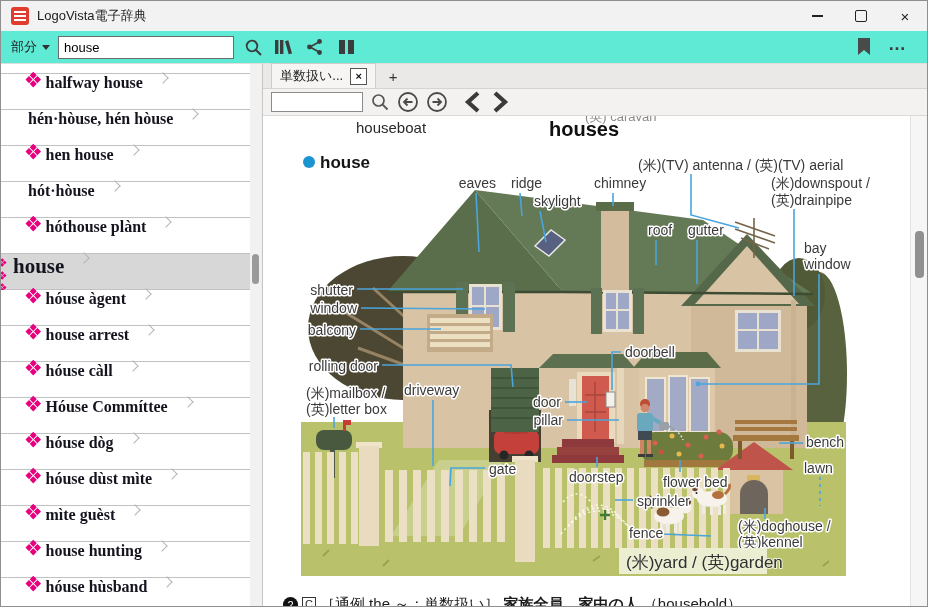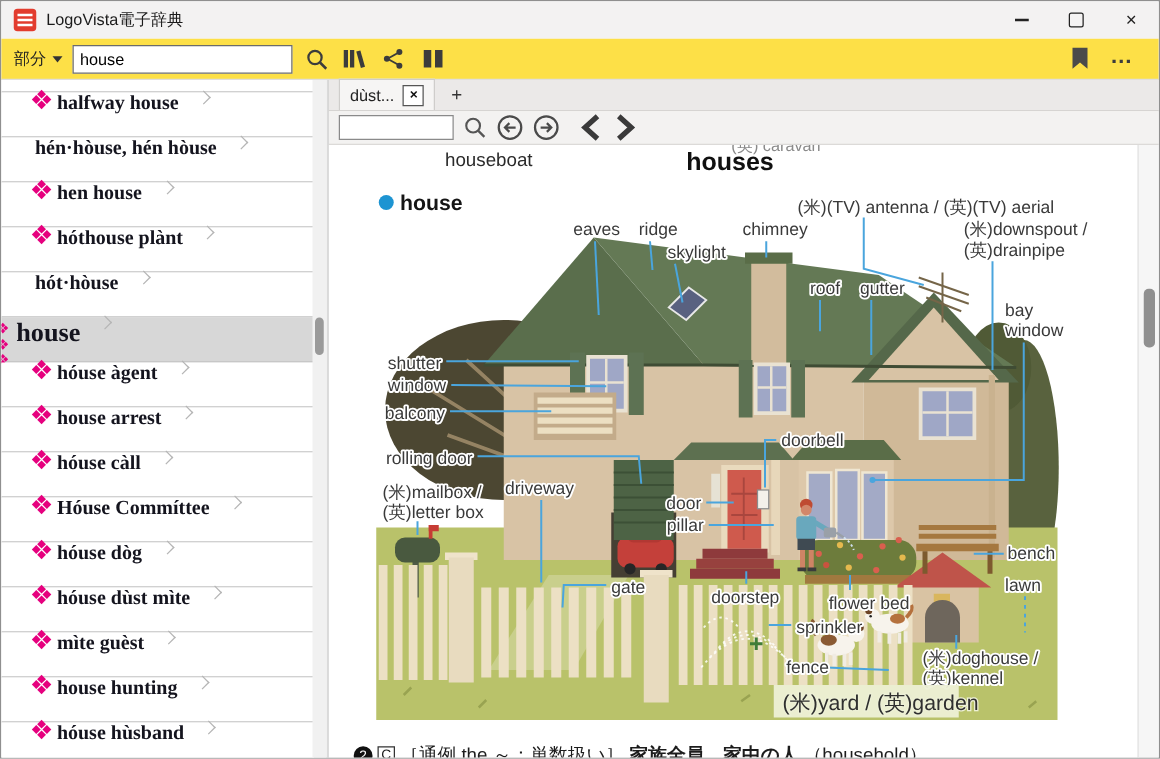--- a/index.html
+++ b/index.html
@@ -9,21 +9,21 @@
   .appicon{width:18px;height:18px;background:#e23c2e;border-radius:3px;margin:0 8px 0 10px;position:relative;}
   .appicon i{position:absolute;left:3px;right:3px;height:2px;background:#fff;}
   .appicon i:nth-child(1){top:4px}.appicon i:nth-child(2){top:8px}.appicon i:nth-child(3){top:12px}
   .apptitle{font-size:13px;color:#1b1b1b;}
   .winbtns{margin-left:auto;display:flex;height:100%;}
   .winbtn{width:44px;height:100%;display:flex;align-items:center;justify-content:center;color:#222;}
   .minbar{width:11px;height:1.4px;background:#222;}
   .maxbox{width:10px;height:10px;border:1.2px solid #222;border-radius:2px;}
   .closex{font-size:15px;line-height:1;}
   
-  .toolbar{position:absolute;left:0;top:30px;width:100%;height:33px;background:#fde047;border-bottom:1px solid #e0dedd;display:flex;align-items:center;box-sizing:border-box;padding:0 10px;}
+  .toolbar{position:absolute;left:0;top:30px;width:100%;height:33px;background:#5eead4;border-bottom:1px solid #e0dedd;display:flex;align-items:center;box-sizing:border-box;padding:0 10px;}
   .scope{display:flex;align-items:center;gap:5px;font-size:13px;color:#222;margin-right:8px;}
   .caret{width:0;height:0;border-left:4px solid transparent;border-right:4px solid transparent;border-top:5px solid #333;}
   .searchbox{width:176px;height:23px;border:1px solid #6b6b6b;font-size:13px;padding:0 5px;font-family:"Liberation Sans",sans-serif;box-sizing:border-box;background:#fff;}
   .tbico{width:24px;height:24px;display:flex;align-items:center;justify-content:center;margin-left:7px;}
   .tb-right{margin-left:auto;display:flex;align-items:center;}
   .more{font-size:18px;color:#3c3c3c;font-weight:bold;letter-spacing:1px;margin:0 10px 6px 12px;}
   
   .sidebar{position:absolute;left:0;top:63px;width:262px;height:544px;background:#efefef;border-right:1px solid #c6c6c6;box-sizing:border-box;overflow:hidden;}
   .rows{position:absolute;left:0;top:0;width:250px;}
   .row{height:35px;background:#fff;border-bottom:1px solid #c2c2c2;display:flex;align-items:flex-start;padding-left:27px;font-family:"Liberation Serif","DejaVu Serif",serif;font-weight:bold;font-size:16px;color:#14141e;position:relative;white-space:nowrap;}
@@ -153,31 +153,31 @@
           <span class="dmd">
             <i></i>
             <i></i>
             <i></i>
             <i></i>
           </span>
           <span>hen house</span>
           <span class="chev"></span>
         </div>
       <div class="row">
+          <span>hót·hòuse</span>
+          <span class="chev"></span>
+        </div>
+      <div class="row">
           <span class="dmd">
             <i></i>
             <i></i>
             <i></i>
             <i></i>
           </span>
           <span>hóthouse plànt</span>
-          <span class="chev"></span>
-        </div>
-      <div class="row">
-          <span>hót·hòuse</span>
           <span class="chev"></span>
         </div>
       <div class="row selected">
         <span class="selmark">
           <span class="dmd">
               <i></i>
               <i></i>
               <i></i>
               <i></i>
             </span>
@@ -289,21 +289,21 @@
         </div>
     </div>
     <div class="sb-scroll">
         <div class="sb-thumb"></div>
       </div>
   </div>
 
   <div class="rpanel">
     <div class="tabbar">
       <div class="tab">
-        <span>dùst...</span>
+        <span>単数扱い...</span>
         <span class="tabclose">
             <span>×</span>
           </span>
       </div>
       <div class="plustab">+</div>
     </div>
     <div class="ptoolbar">
       <input class="psearch" value="" style="">
       <div class="pico">
         <svg width="20" height="20" viewBox="0 0 20 20">

